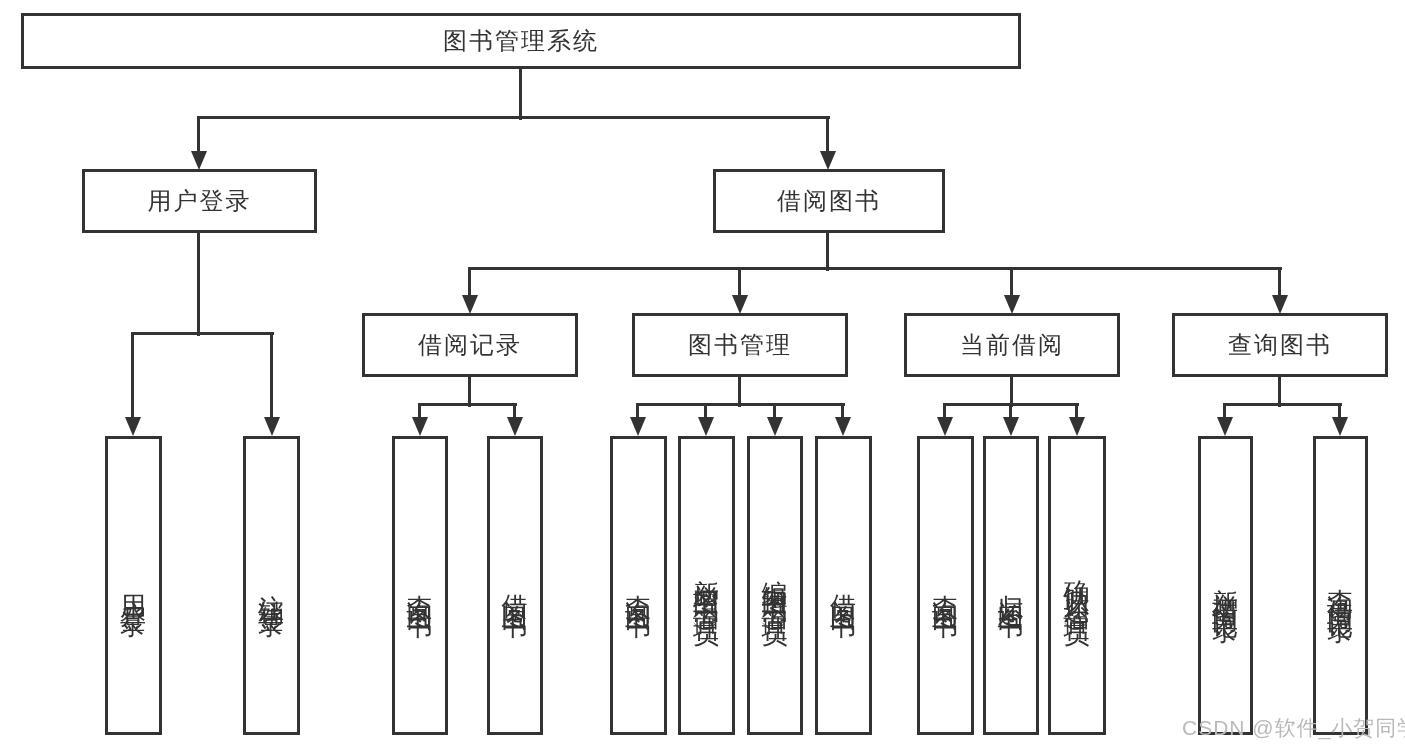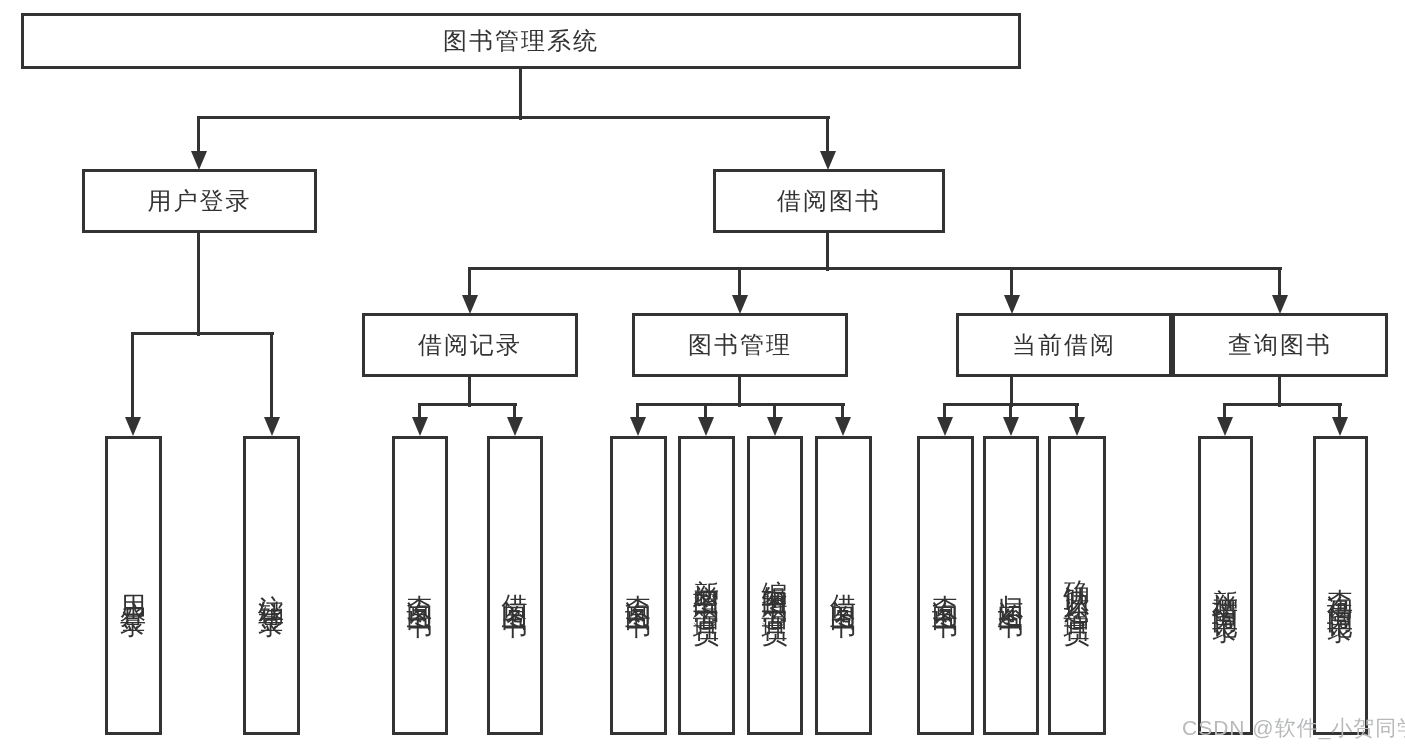--- a/index.html
+++ b/index.html
@@ -71,21 +71,21 @@
       </div>
       <div class="node h" style="left: 713px; top: 169px; width: 232px; height: 64px;">
         <span>借阅图书</span>
       </div>
       <div class="node h" style="left: 362px; top: 313px; width: 216px; height: 64px;">
         <span>借阅记录</span>
       </div>
       <div class="node h" style="left: 632px; top: 313px; width: 216px; height: 64px;">
         <span>图书管理</span>
       </div>
-      <div class="node h" style="left: 956px; top: 313px; width: 216px; height: 64px;">
+      <div class="node h" style="left: 904px; top: 313px; width: 216px; height: 64px;">
         <span>当前借阅</span>
       </div>
       <div class="node h" style="left: 1172px; top: 313px; width: 216px; height: 64px;">
         <span>查询图书</span>
       </div>
       <div class="node v" style="left: 105px; top: 436px; width: 57px; height: 299px;">
         <span>用户登录</span>
       </div>
       <div class="node v" style="left: 243px; top: 436px; width: 57px; height: 299px;">
         <span>注销登录</span>

